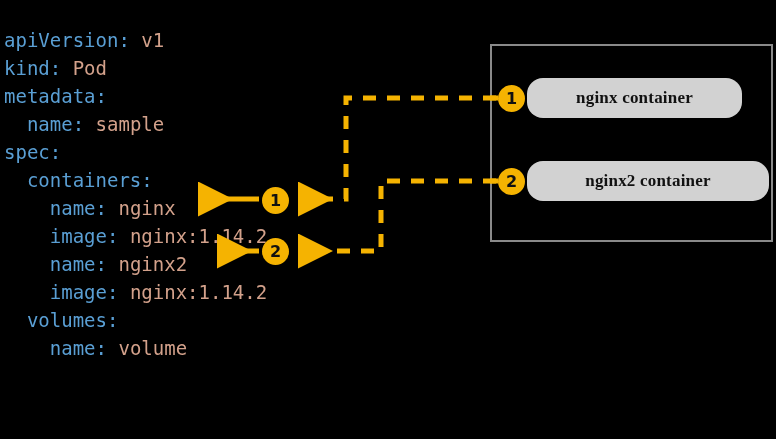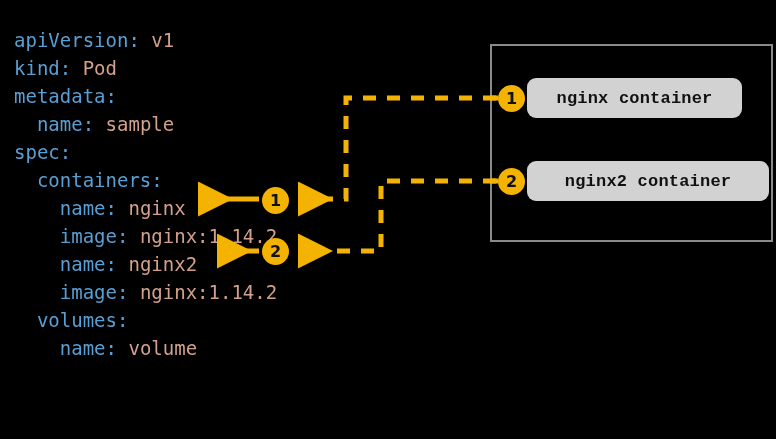--- a/index.html
+++ b/index.html
@@ -14,21 +14,21 @@
     position: relative;
     width: 776px;
     height: 439px;
     background: #000000;
     overflow: hidden;
   }
 
   
   #code {
     position: absolute;
-    left: 14px;
+    left: 4px;
     top: 26px;
     font-family: "DejaVu Sans Mono", monospace;
     font-size: 19px;
     line-height: 28px;
     white-space: pre;
     letter-spacing: 0px;
   }
   .ln { display: block; height: 28px; }
   .k  { color: #5a9fd4; }   
   .v  { color: #d3a18b; }   
@@ -43,23 +43,23 @@
     height: 198px;
     border: 2px solid #8a8a8a;
     box-sizing: border-box;
     background: transparent;
   }
 
   
   .chip {
     position: absolute;
     background: #d2d2d2;
-    border-radius: 9px;
+    border-radius: 16px;
     color: #111111;
-    font-family: Liberation Mono, monospace;
+    font-family: Liberation Serif, serif;
     font-weight: bold;
     font-size: 17px;
     display: flex;
     align-items: center;
     justify-content: center;
     letter-spacing: 0.2px;
   }
   #chip-1 { left: 527px; top: 78px;  width: 215px; height: 40px; }
   #chip-2 { left: 527px; top: 161px; width: 242px; height: 40px; }
 

